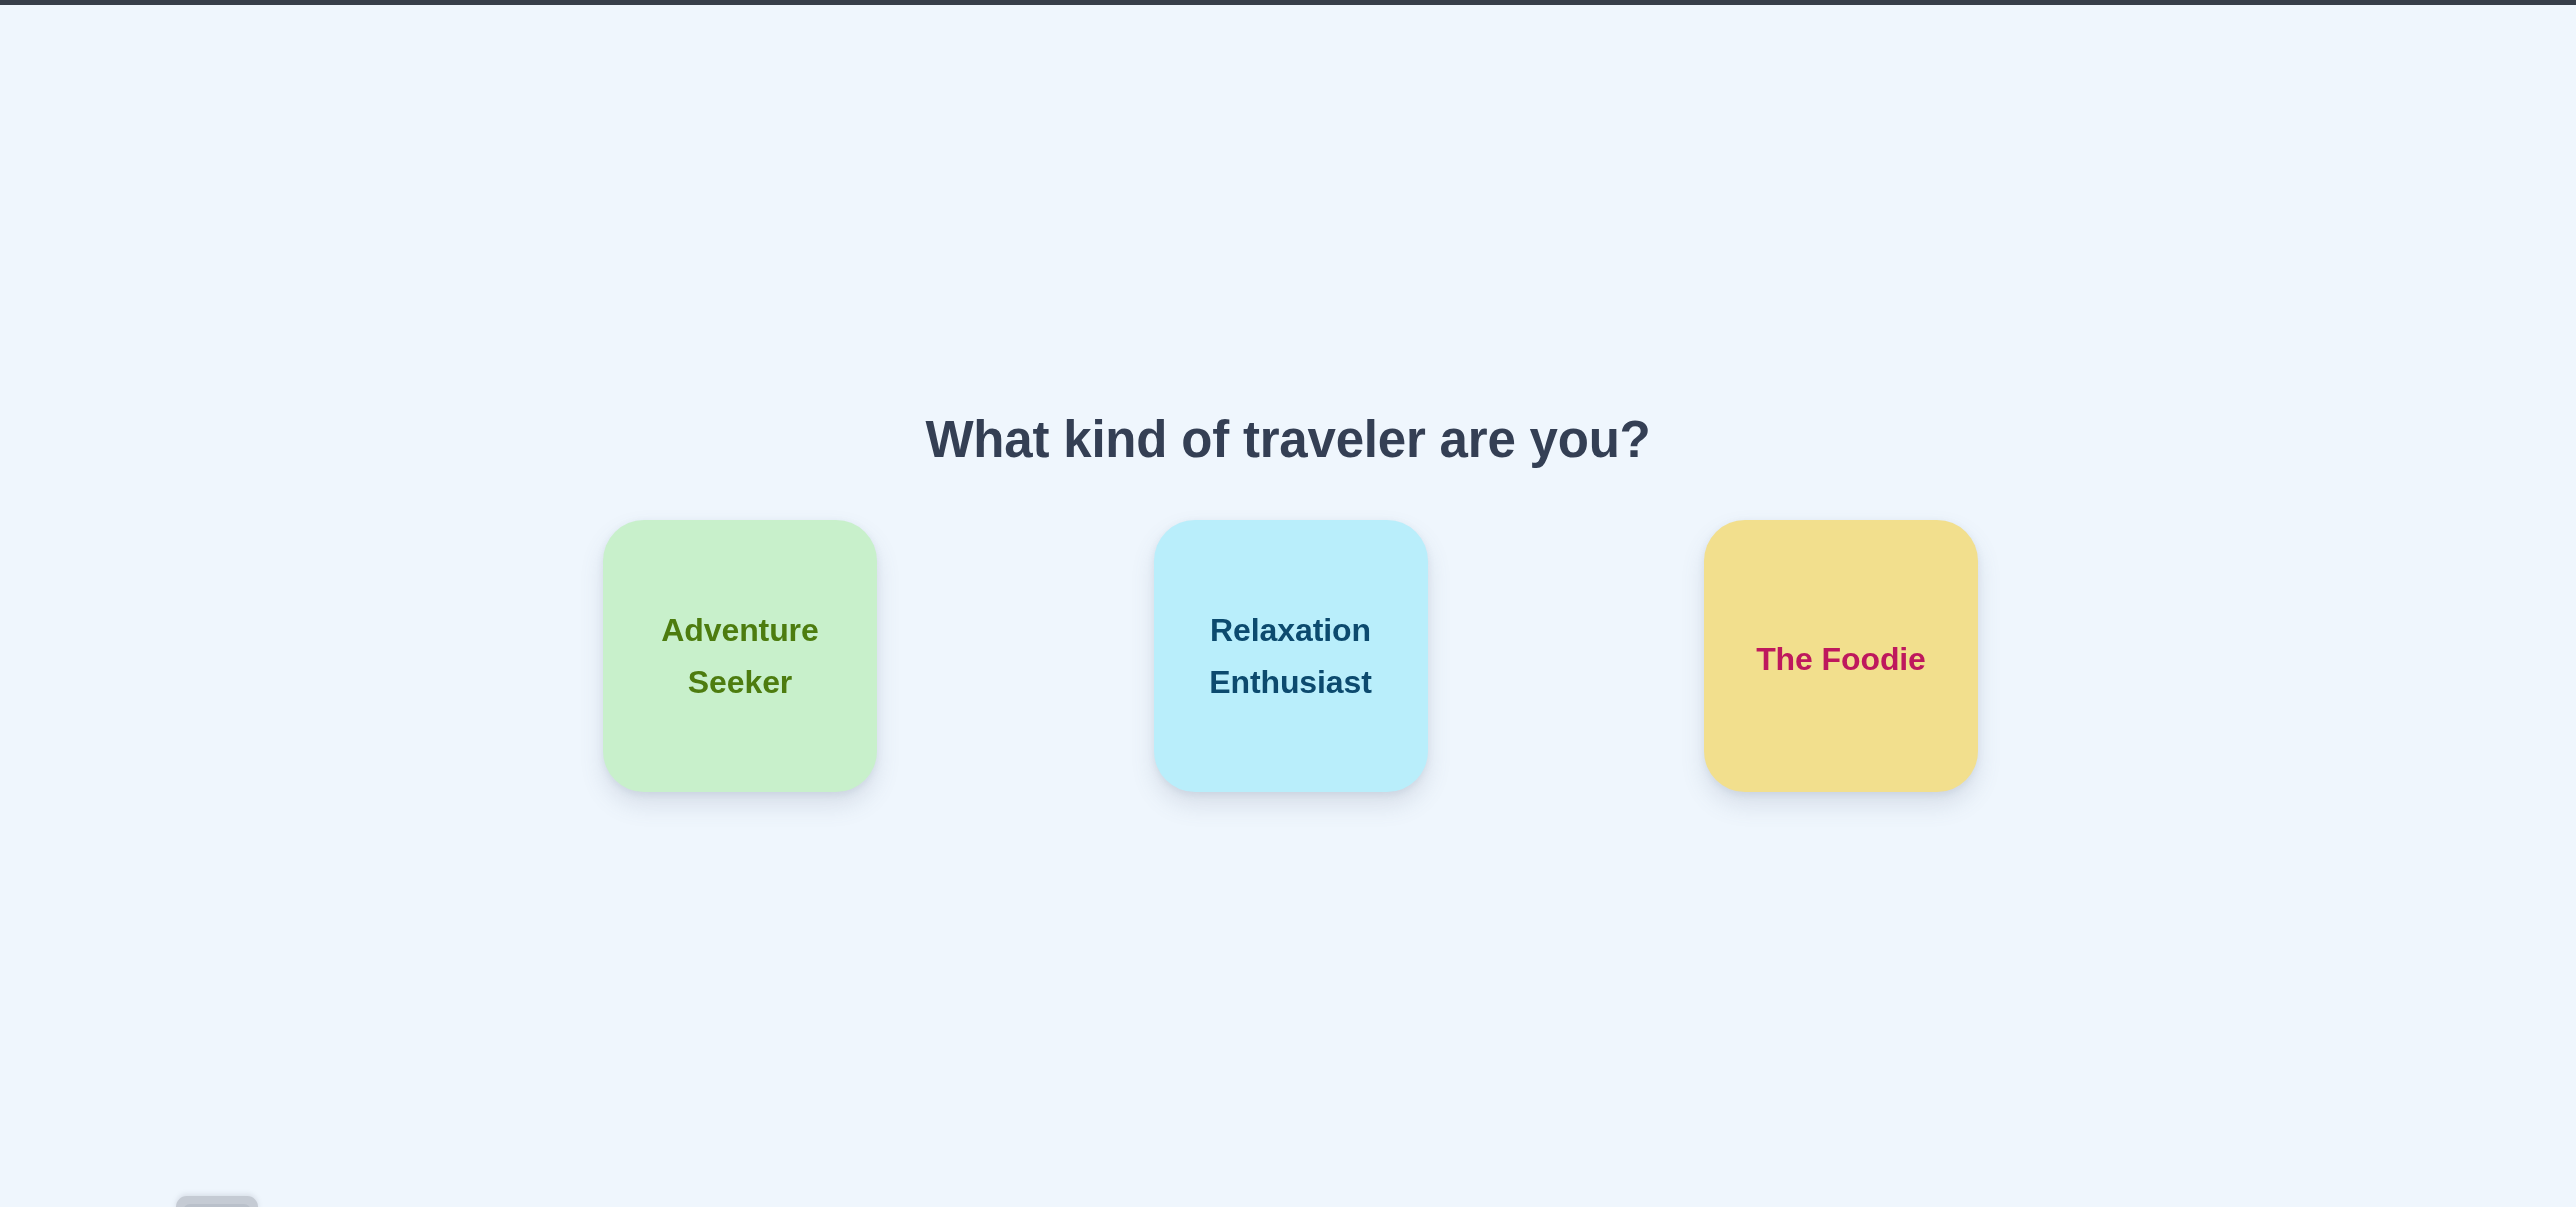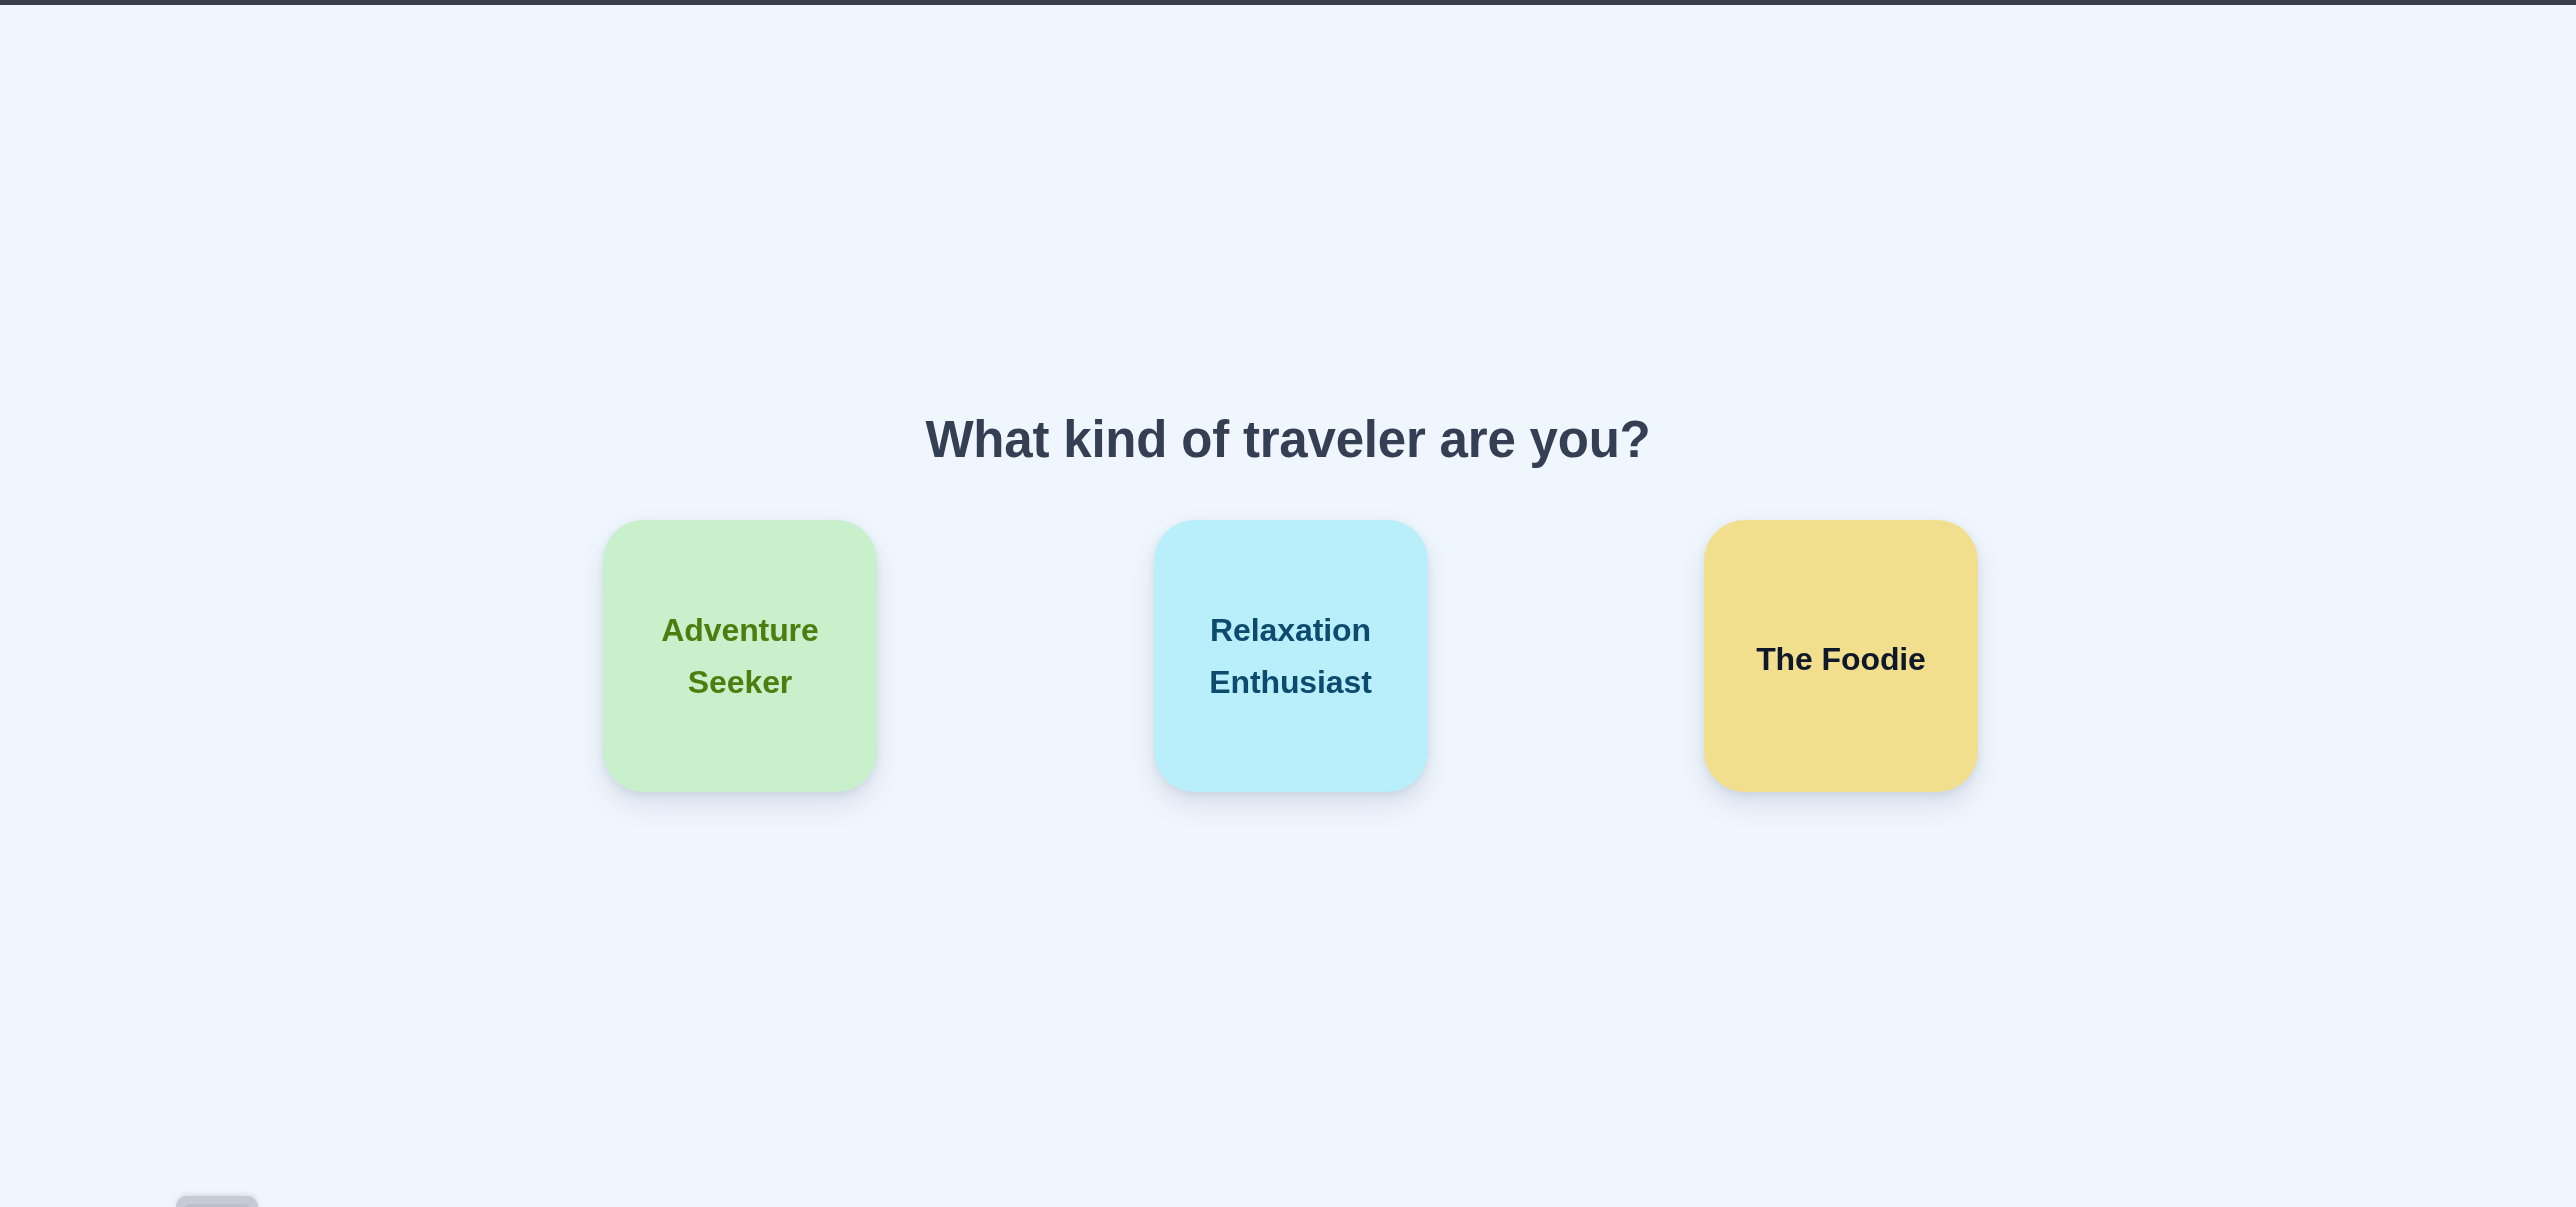--- a/index.html
+++ b/index.html
@@ -115,21 +115,21 @@
     <div class="traveler-card" style="background: rgb(200, 240, 203);">
       <span class="traveler-card-label" style="color: #4d7c0f;">Adventure Seeker</span>
     </div>
 
     <div class="traveler-card" style="background: rgb(185, 238, 251);">
       <span class="traveler-card-label" style="color: #0c4a6e;">Relaxation Enthusiast</span>
     </div>
 
 
     <div class="traveler-card" style="background: rgb(242, 223, 141);">
-      <span class="traveler-card-label" style="color: #0f172a; margin-top: 6px;">The Foodie</span>
+      <span class="traveler-card-label" style="color: #be185d; margin-top: 6px;">The Foodie</span>
     </div>
 
   </div>
 
   <div id="bottom-left-pill" style="background: rgb(197, 203, 212);">
     <div id="bottom-left-pill-inner"></div>
   </div>
 
 </div>
 

